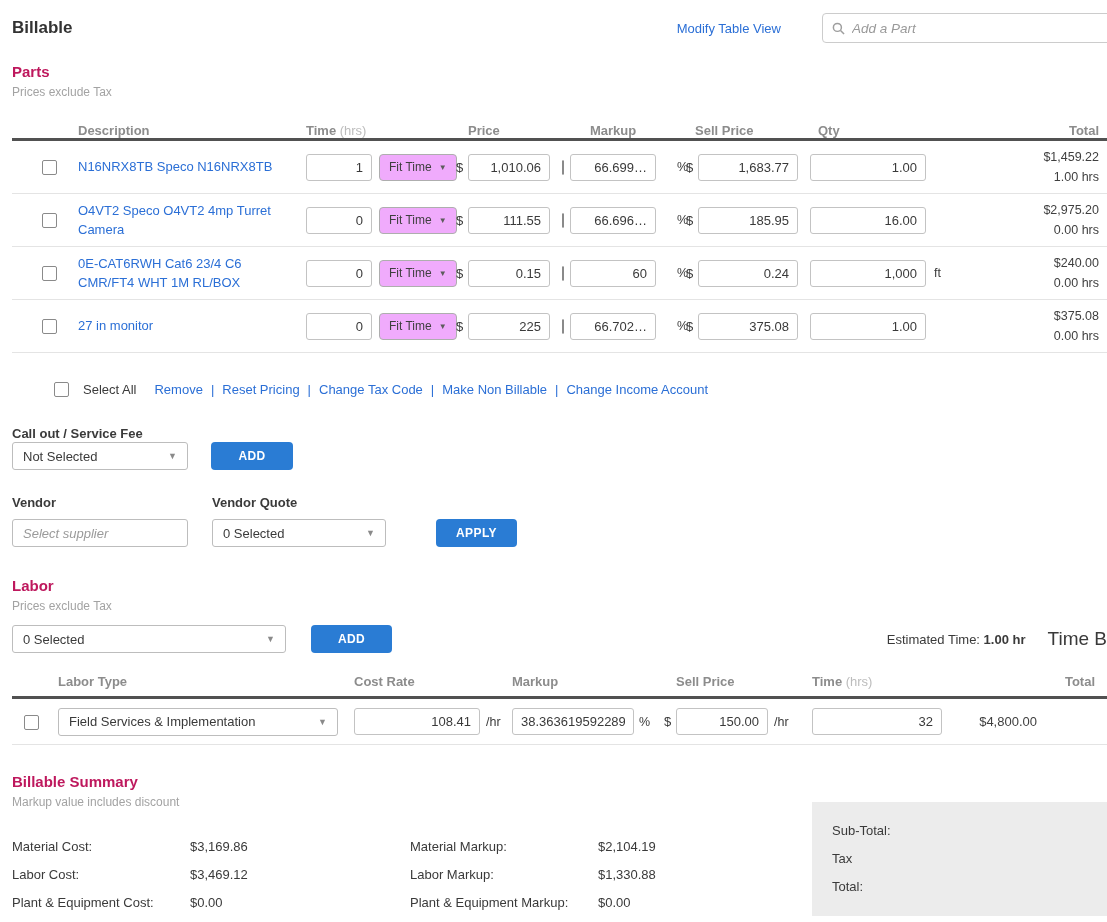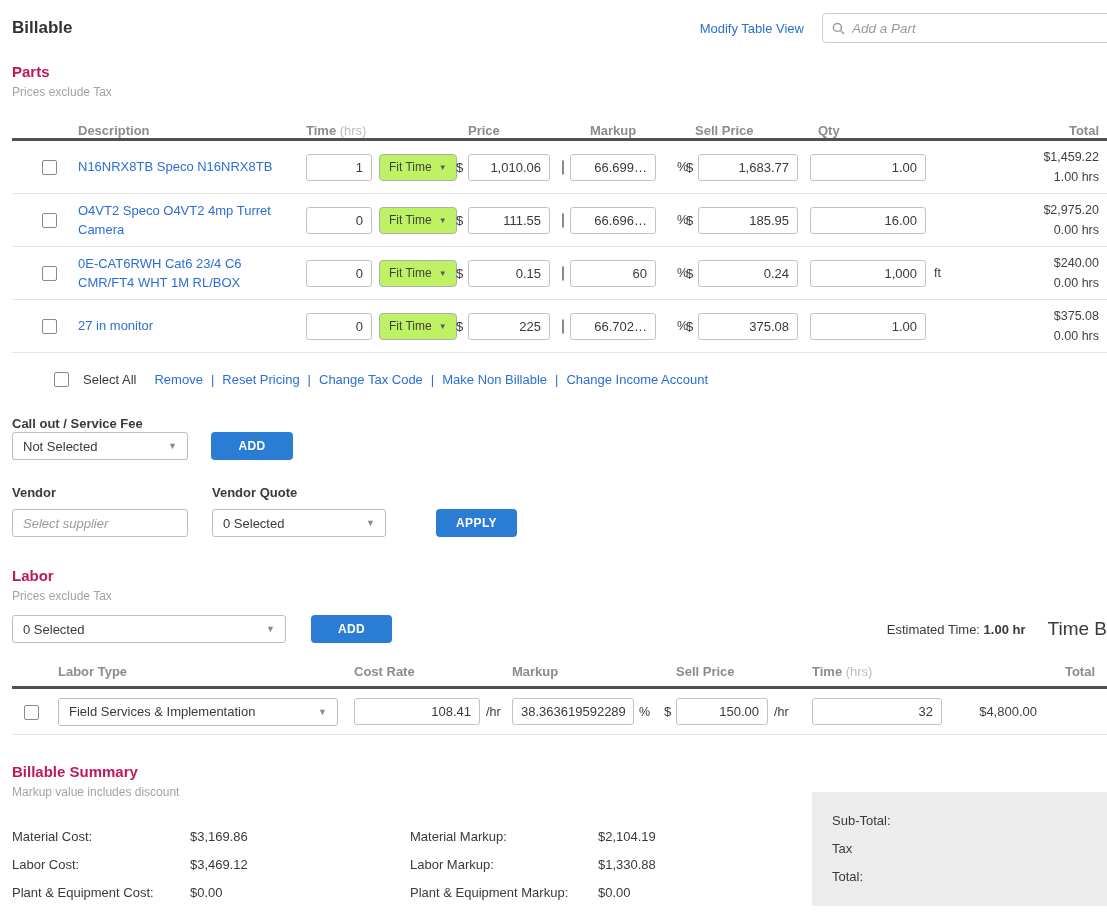--- a/index.html
+++ b/index.html
@@ -3,21 +3,21 @@
 <meta charset="utf-8">
 <style>
   * { box-sizing: border-box; margin: 0; padding: 0; }
   html,body { width:1107px; height:922px; overflow:hidden; background:#fff; }
   body { font-family:"Liberation Sans","DejaVu Sans",sans-serif; color:#3a3a3a; position:relative; }
   .page { width:1107px; height:922px; padding-left:12px; overflow:hidden; position:relative; }
 
   
   .topbar { display:flex; align-items:center; padding-top:13px; }
   .title { font-size:17px; font-weight:700; color:#333; }
-  .topbar-right { margin-left:auto; display:flex; align-items:center; }
+  .topbar-right { margin-left:auto; display:flex; align-items:center;gap:23px; }
   .link { color:#2b6fd6; font-size:13px; text-decoration:none; cursor:pointer; }
   .mtv-link { margin-right:18px; }
   .searchbox { width:298px; height:30px; border:1px solid #ccc; border-radius:4px; display:flex; align-items:center; padding:0 9px; margin-right:-13px; background:#fff; }
   .searchbox input { border:none; outline:none; flex:1; font-size:13.5px; font-style:italic; color:#555; background:transparent; min-width:0; }
   .searchbox input::placeholder { color:#9a9a9a; font-style:italic; }
   .search-icon { width:13px; height:13px; margin-right:7px; flex:none; }
 
   
   .sec-head { font-size:15px; font-weight:700; color:#be185d; }
   .sec-sub { font-size:12px; color:#a3a3a3; margin-top:5px; }
@@ -48,27 +48,27 @@
   .desc-link { font-size:13px; line-height:1.4; }
   .tin { border:1px solid #c3c3c3; border-radius:3px; height:27px; font-size:13px; color:#3a3a3a; text-align:right; padding:0 8px; background:#fff; font-family:inherit; }
   .in-time{width:66px; margin-right:7px;}
   .in-price{width:82px;}
   .in-markup{width:86px; margin:0 21px 0 6px;}
   .in-sell{width:100px;}
   .in-qty{width:116px;}
   .cur { font-size:13px; color:#3a3a3a; width:12px; }
   .pct { font-size:12.5px; color:#3a3a3a; }
   .unit { font-size:12.5px; color:#3a3a3a; margin-left:8px; }
-  .fit-time { height:27px; border:1px solid #aeaeae; border-radius:4px; background:#bef264; display:flex; align-items:center; padding:0 9px; font-size:12px; color:#3f3f3f; cursor:pointer; white-space:nowrap; }
+  .fit-time { height:27px; border:1px solid #aeaeae; border-radius:4px; background:#f0abfc; display:flex; align-items:center; padding:0 9px; font-size:12px; color:#3f3f3f; cursor:pointer; white-space:nowrap; }
   .caret { font-size:8px; color:#5c5c5c; margin-left:7px; }
   .caret-gray { font-size:9px; color:#8a8a8a; }
   .total-cell { font-size:12.5px; color:#3f3f3f; line-height:1.6; }
 
   
-  .bulk { display:flex; align-items:flex-end; margin-top:19px; padding-left:42px; font-size:13px; }
+  .bulk { display:flex; align-items:flex-end; margin-top:29px; padding-left:42px; font-size:13px; }
   .bulk .select-all-label { margin:0 14px 0 14px; color:#3a3a3a; }
   .bulk a { margin:0 4px; }
   .bulk .sep { color:#2b6fd6; margin:0 4px; }
 
   
   .field-label { font-size:13px; font-weight:700; color:#3a3a3a; }
   .callout-label { margin-top:29px; }
   .ctl-row { display:flex; align-items:center; margin-top:1px; }
   .selectbox { height:28px; border:1px solid #bdbdbd; border-radius:3px; background:#fff; display:flex; align-items:center; justify-content:space-between; padding:0 10px; font-size:13px; color:#3a3a3a; cursor:pointer; }
   .sel-callout{width:176px;}

